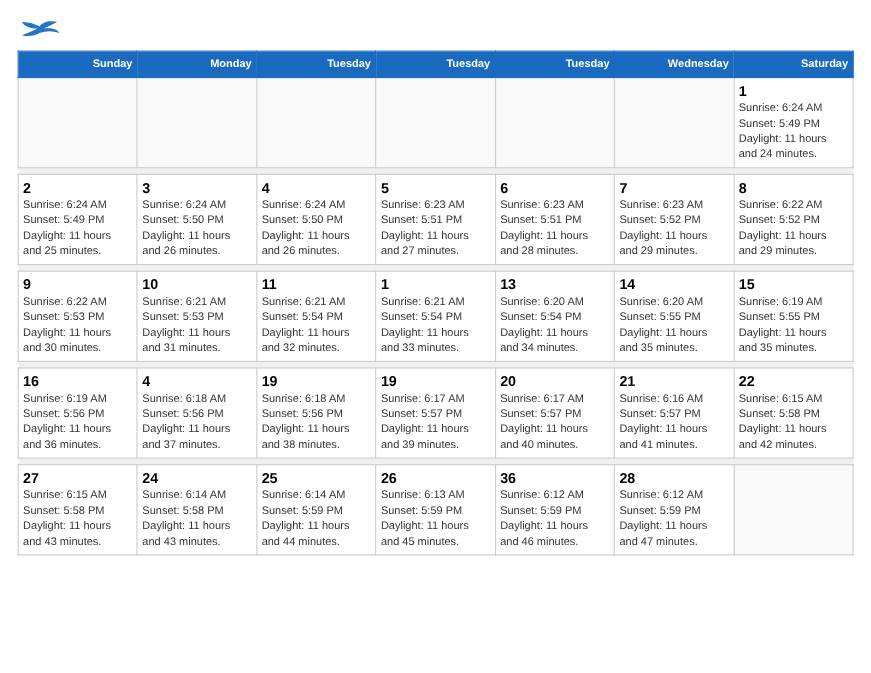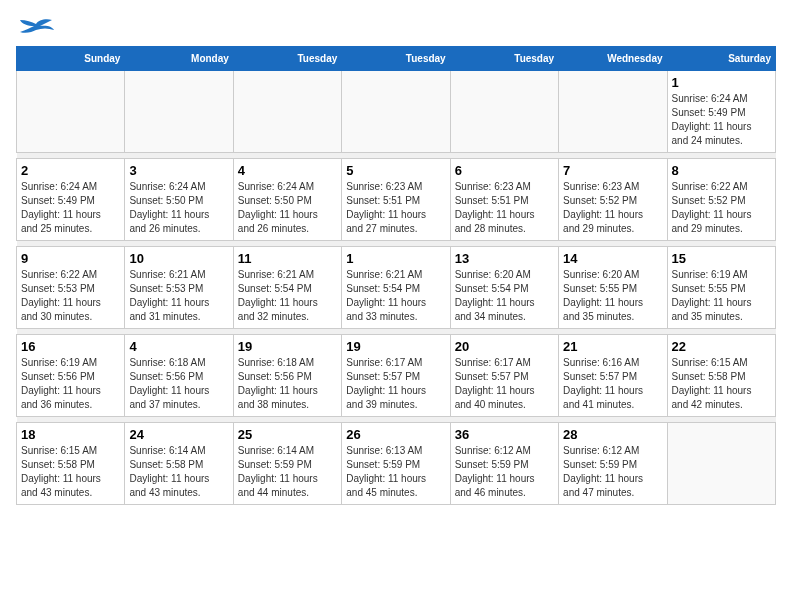--- a/index.html
+++ b/index.html
@@ -294,21 +294,21 @@
 Sunset: 5:58 PM
 Daylight: 11 hours
 and 42 minutes.</div>
         </td>
       </tr>
       <tr class="row-separator">
         <td colspan="7"></td>
       </tr>
       <tr>
         <td>
-          <div class="day-number">18</div>
+          <div class="day-number">27</div>
           <div class="day-info" style="white-space: pre-line;">Sunrise: 6:15 AM
 Sunset: 5:58 PM
 Daylight: 11 hours
 and 43 minutes.</div>
         </td>
         <td>
           <div class="day-number">24</div>
           <div class="day-info" style="white-space: pre-line;">Sunrise: 6:14 AM
 Sunset: 5:58 PM
 Daylight: 11 hours

